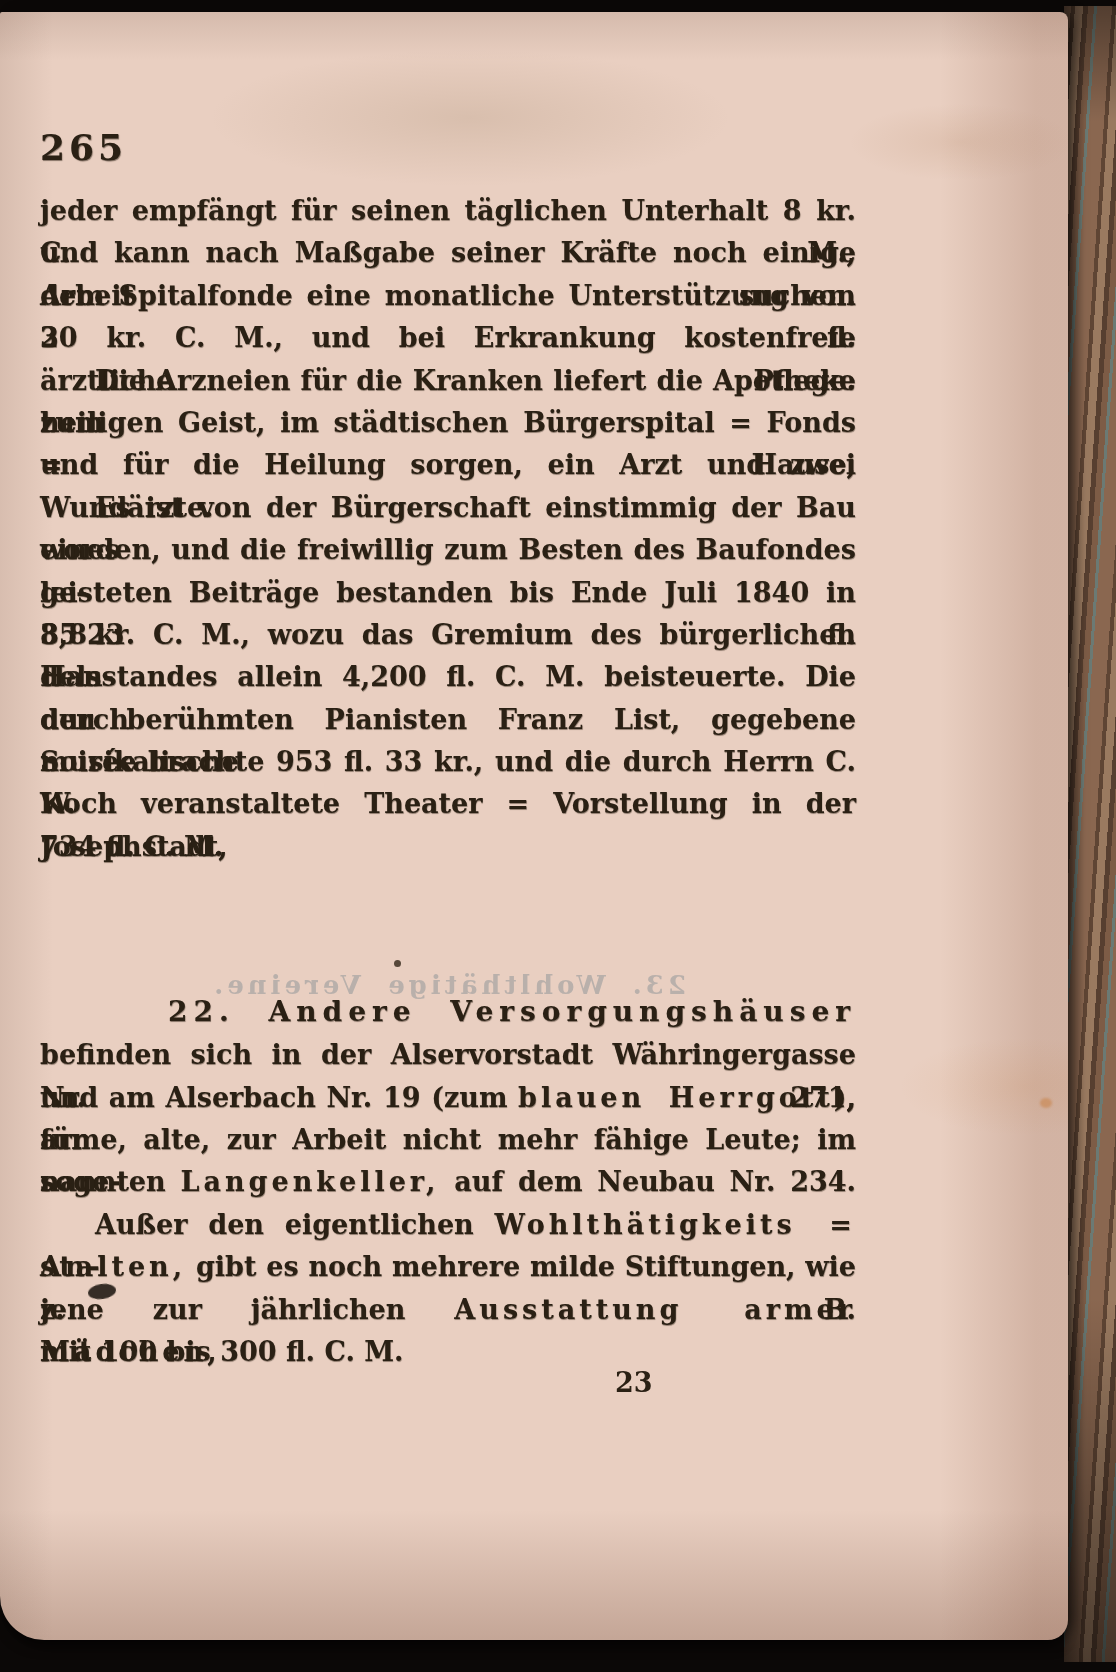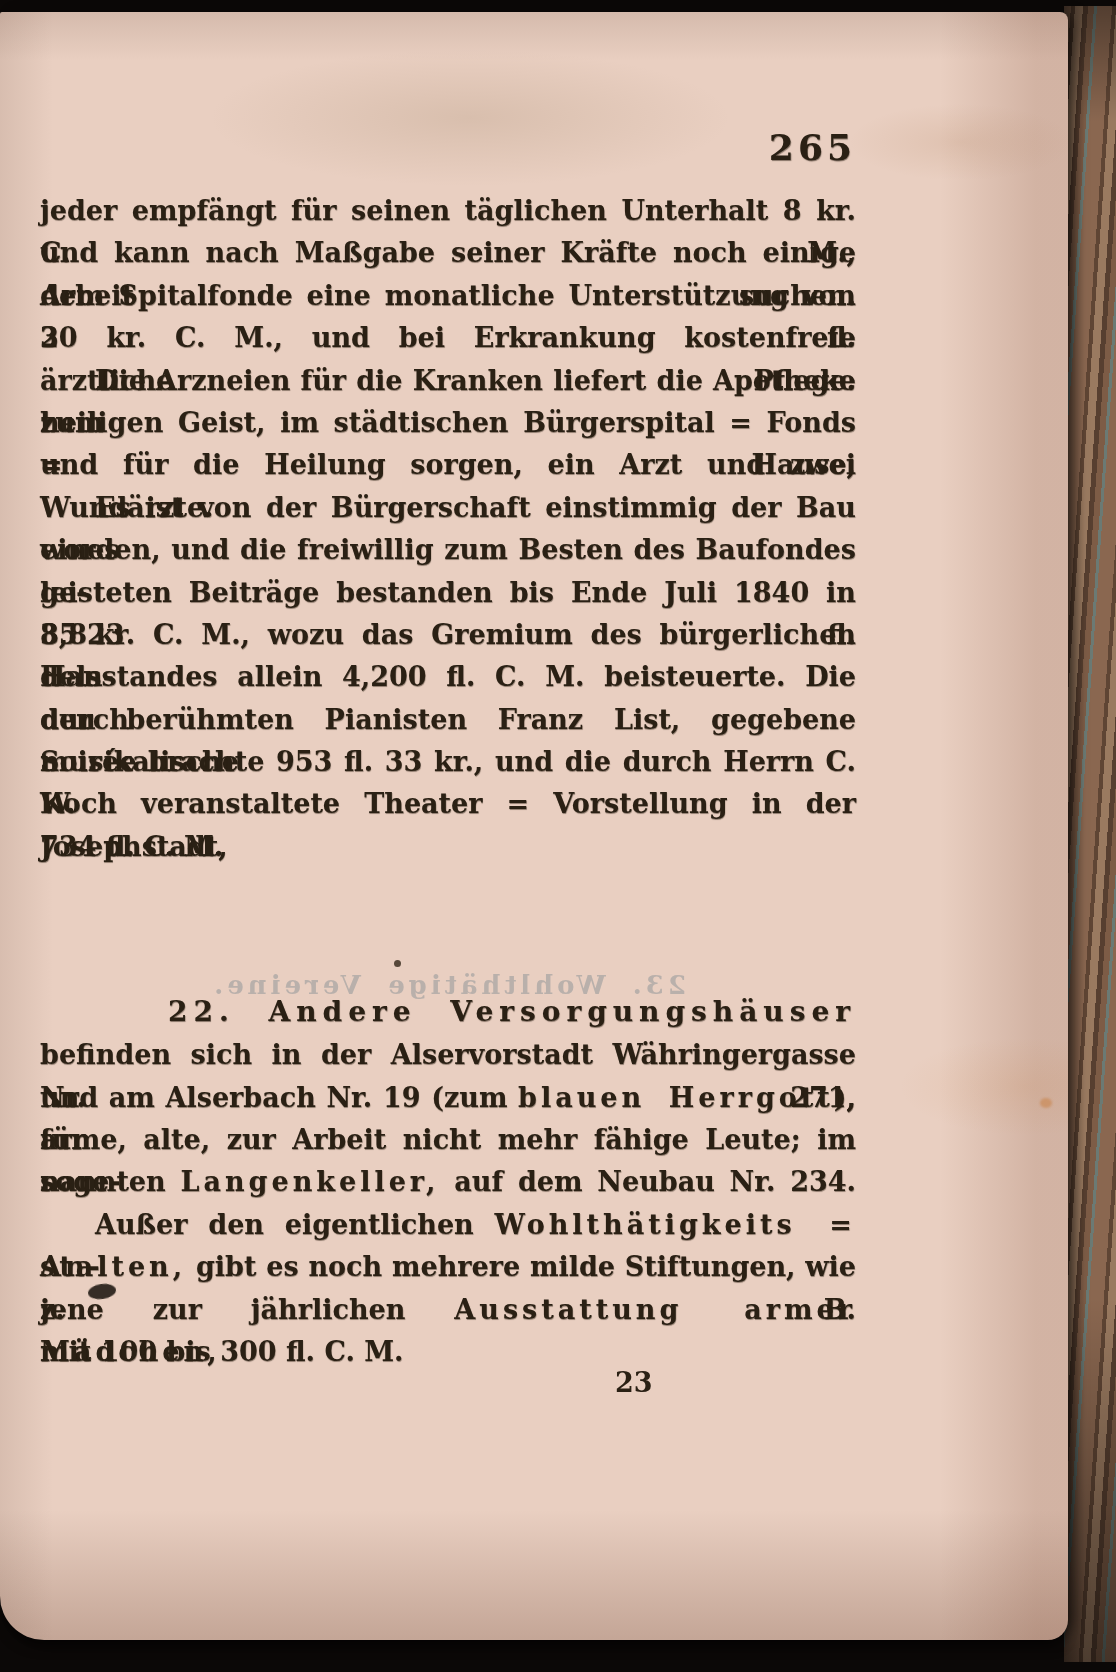--- a/index.html
+++ b/index.html
@@ -36,21 +36,21 @@
       radial-gradient(ellipse 180px 70px at 96% 66%, rgba(190,120,60,.12), rgba(190,120,60,0) 70%),
       linear-gradient(to right, rgba(90,60,45,.12), rgba(90,60,45,0) 5%, rgba(90,60,45,0) 88%, rgba(130,80,58,.22) 97%),
       linear-gradient(to bottom, rgba(90,60,45,.14), rgba(90,60,45,0) 3%, rgba(90,60,45,0) 92%, rgba(110,70,52,.30)),
       var(--paper);
     box-shadow:10px 0 16px -6px rgba(0,0,0,.55), 0 10px 14px -6px rgba(0,0,0,.6);
   }
   .text-block{
     position:absolute;left:40px;top:0;width:816px;color:var(--ink);
   }
   .page-number{
-    margin-top:112px;height:46px;line-height:46px;text-align:right;
+    margin-top:112px;height:46px;line-height:46px;text-align:left;
     font-size:36px;font-weight:700;letter-spacing:4px;
     text-shadow:0.6px 0.8px 0.9px rgba(40,28,16,.5);
   }
   .para{margin:0;}
   .line{
     height:42.4px;line-height:42.4px;font-size:27px;font-weight:700;
     text-align:justify;text-align-last:justify;white-space:normal;
     text-shadow:0.4px 0.5px 0.7px rgba(40,28,16,.45);
   }
   .line.end{text-align-last:left;}

